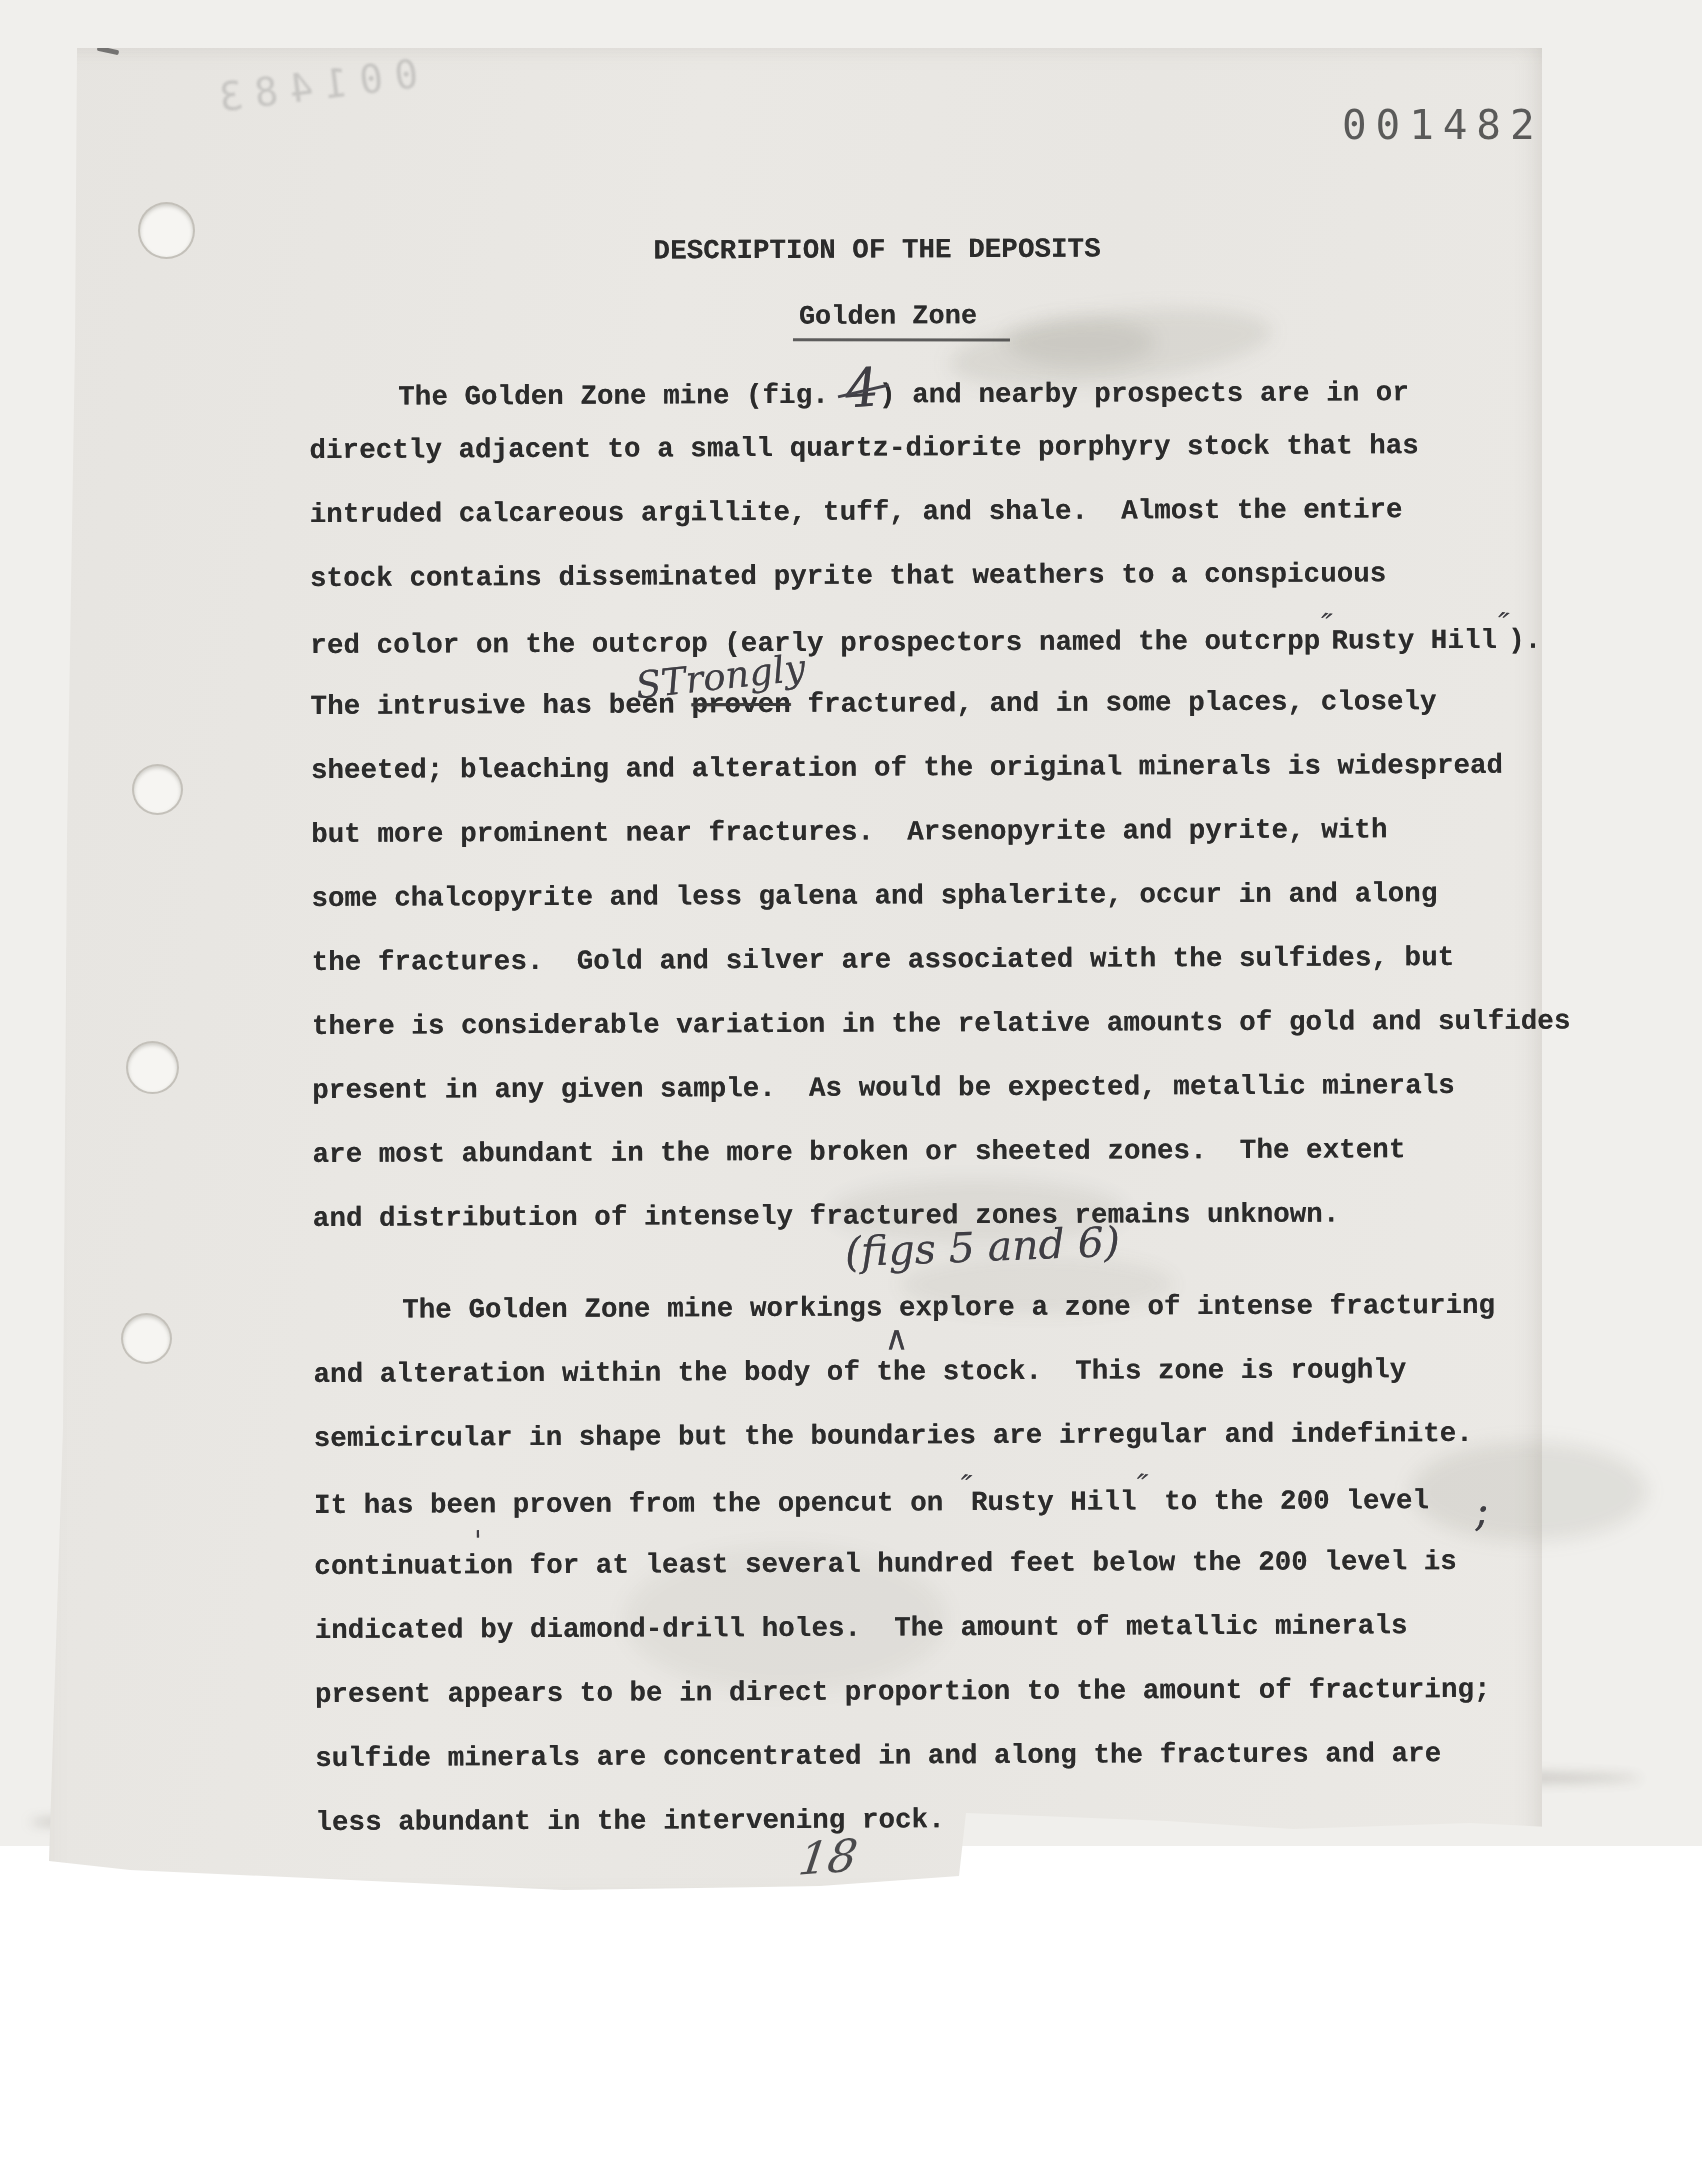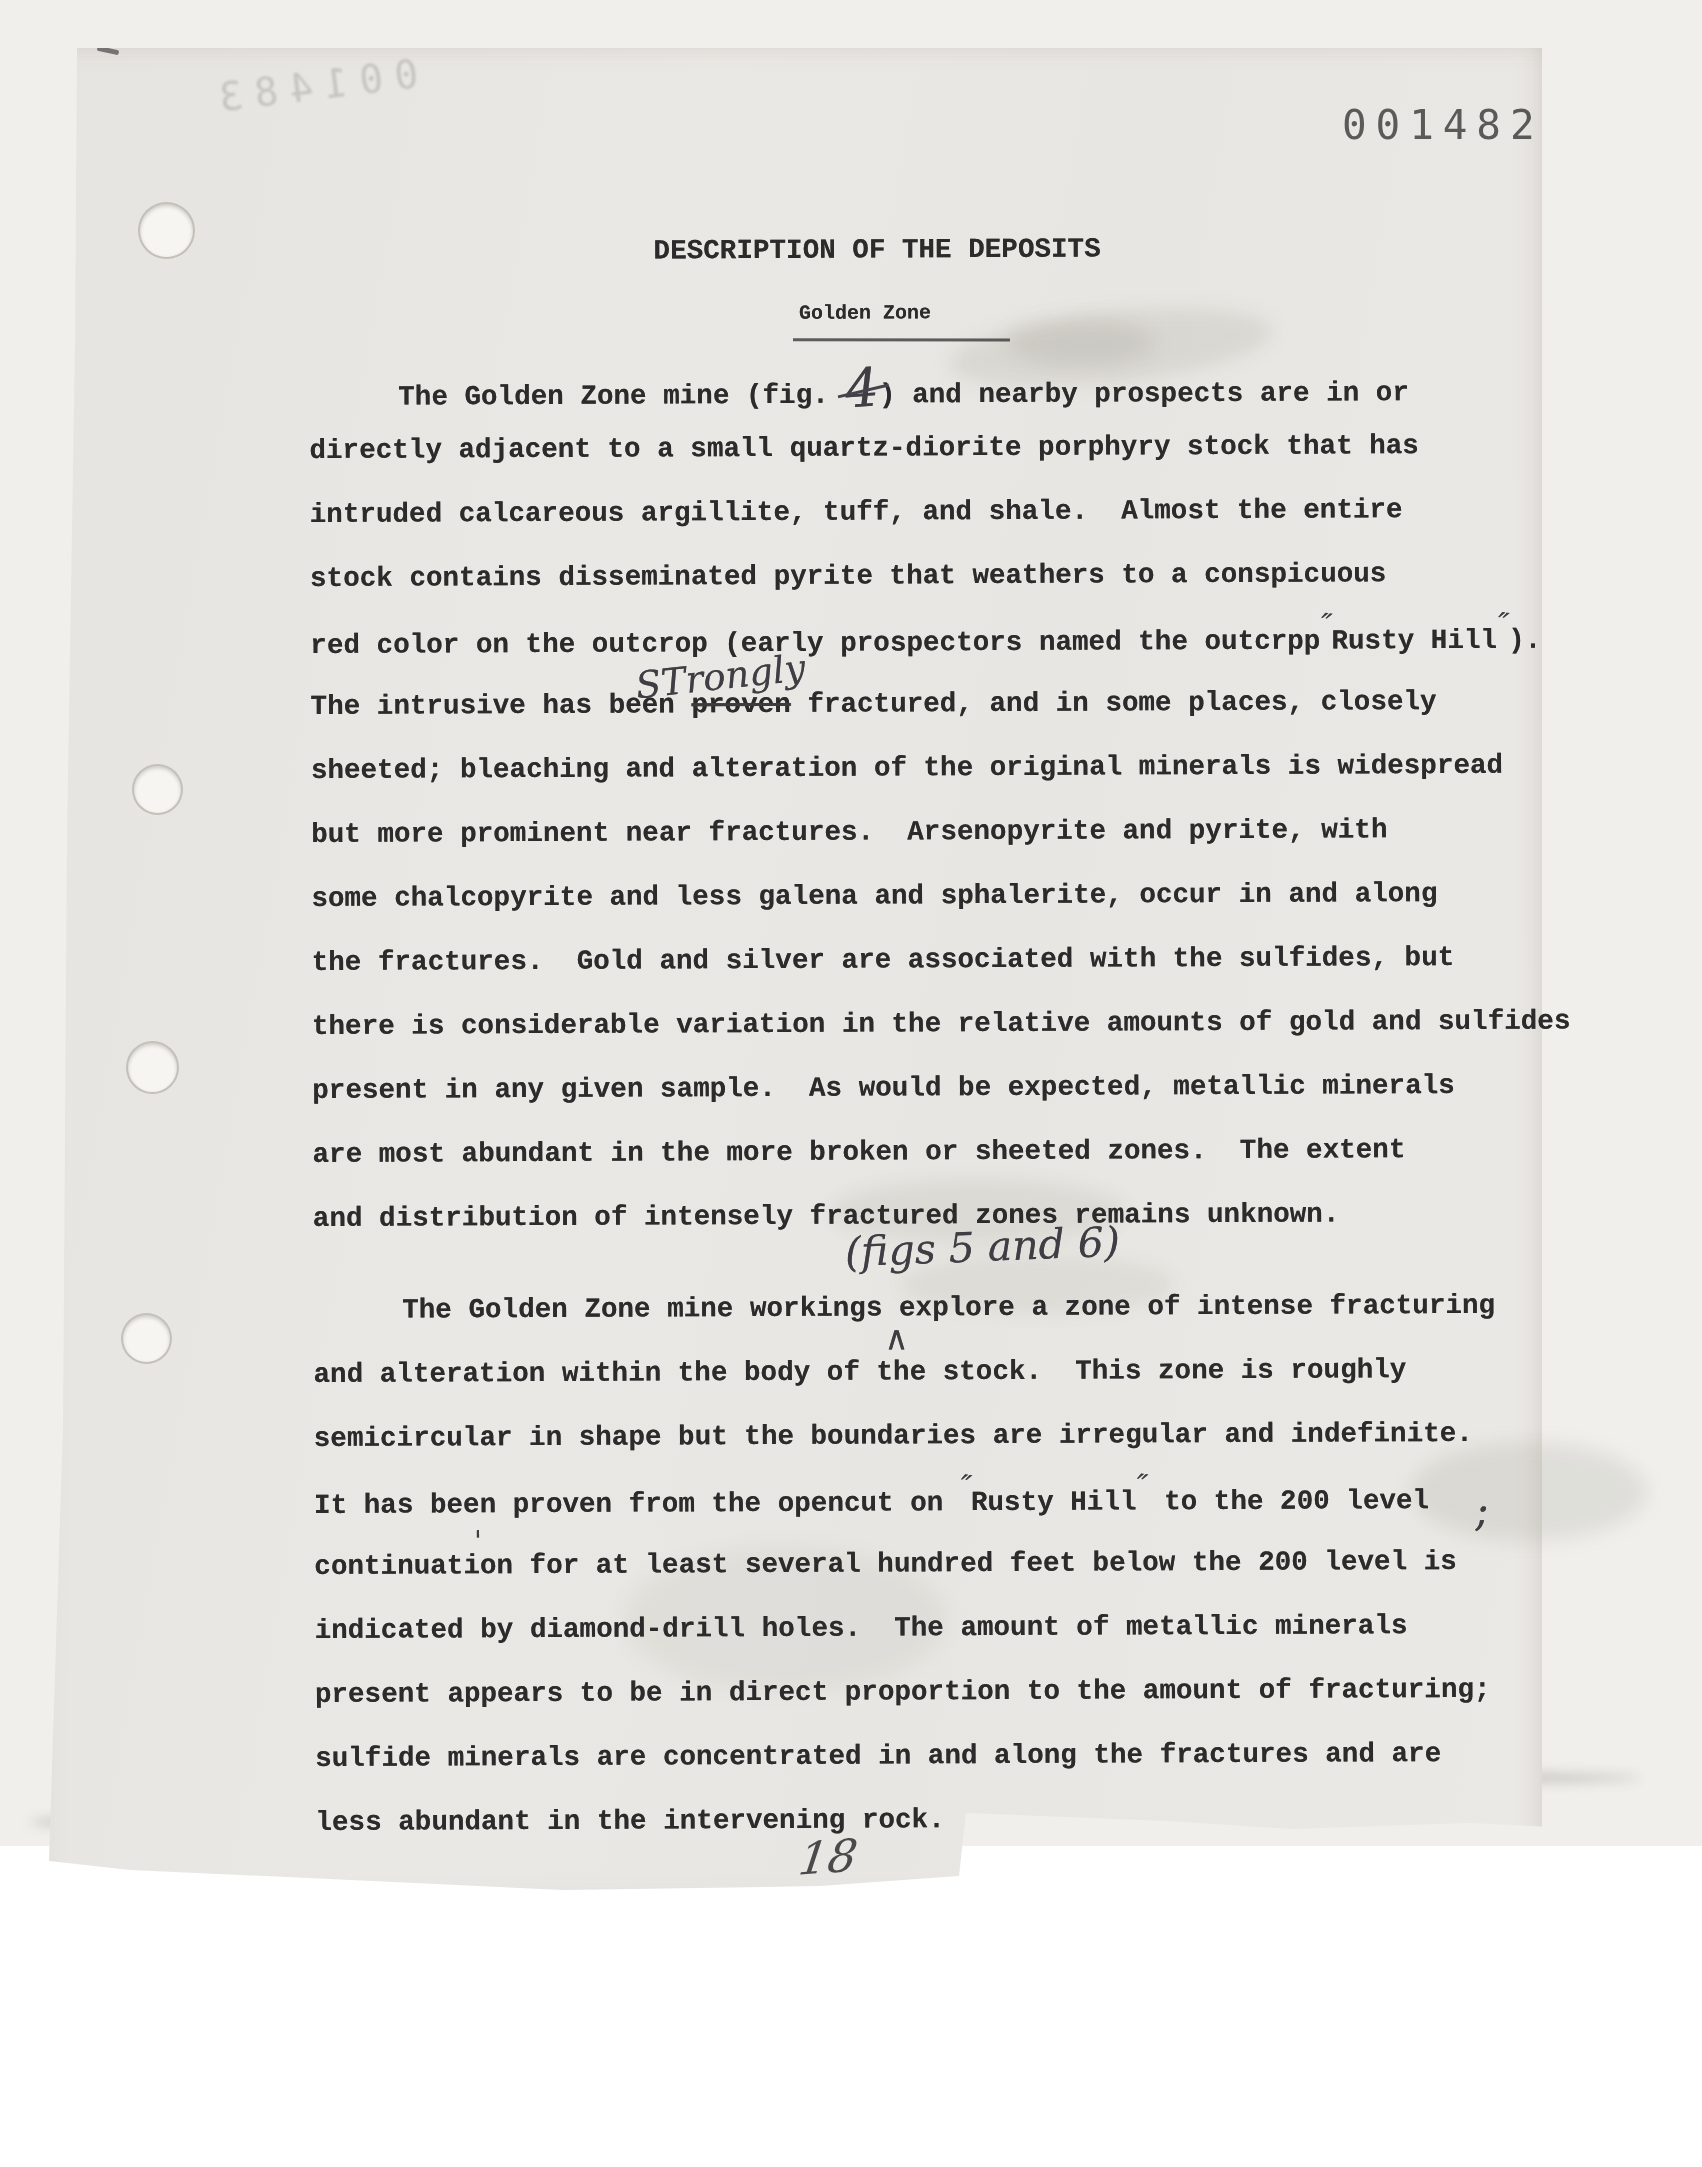--- a/index.html
+++ b/index.html
@@ -20,21 +20,21 @@
         box-shadow:0 0 0 2px rgba(130,124,112,.35), inset 0 2px 3.9px rgba(110,105,95,.3);}
   .stamp{position:absolute;font-family:"DejaVu Sans Mono",monospace;font-size:41px;
          letter-spacing:8.9px;color:rgba(58,58,58,.82);filter:blur(0.4px);}
   .stamp-mirror{position:absolute;font-family:"DejaVu Sans Mono",monospace;font-size:39px;
          letter-spacing:11.8px;color:rgba(120,120,120,.55);transform:scaleX(-1) rotate(7deg);
          filter:blur(1.1px);opacity:.55;}
   .content{position:absolute;left:0;top:0;width:1702px;height:1852px;
            transform:rotate(-.25deg);transform-origin:296px 985px;}
   .typed{color:#2b2b2b;font-weight:700;text-shadow:0 0 0.6px rgba(43,43,43,.65);}
   .doc-title{position:absolute;left:645px;top:189px;font-size:27.6px;white-space:pre;}
-  .doc-subtitle{position:absolute;left:790px;top:256px;font-size:20px;white-space:pre;}
+  .doc-subtitle{position:absolute;left:790px;top:256px;font-size:27px;white-space:pre;}
   .subtitle-underline{position:absolute;left:784px;top:293px;width:217px;height:3px;
            background:#3a3a3a;opacity:.8;transform:rotate(.3deg);}
   .block{position:absolute;left:300px;font-size:27.6px;}
   .p1{top:307px;}
   .p2{top:1231px;}
   .line{position:relative;height:64px;line-height:64px;white-space:pre;}
   .indent{padding-left:89px;}
   .hw{font-family:"DejaVu Serif",serif;font-style:italic;font-weight:400;color:#3f3e44;}
   .hw-fig{display:inline-block;position:relative;top:3.9px;font-size:53px;transform:rotate(-4deg);}
   .hw-fig::after{content:"";position:absolute;left:-7.9px;right:-9.9px;top:52%;height:3px;

